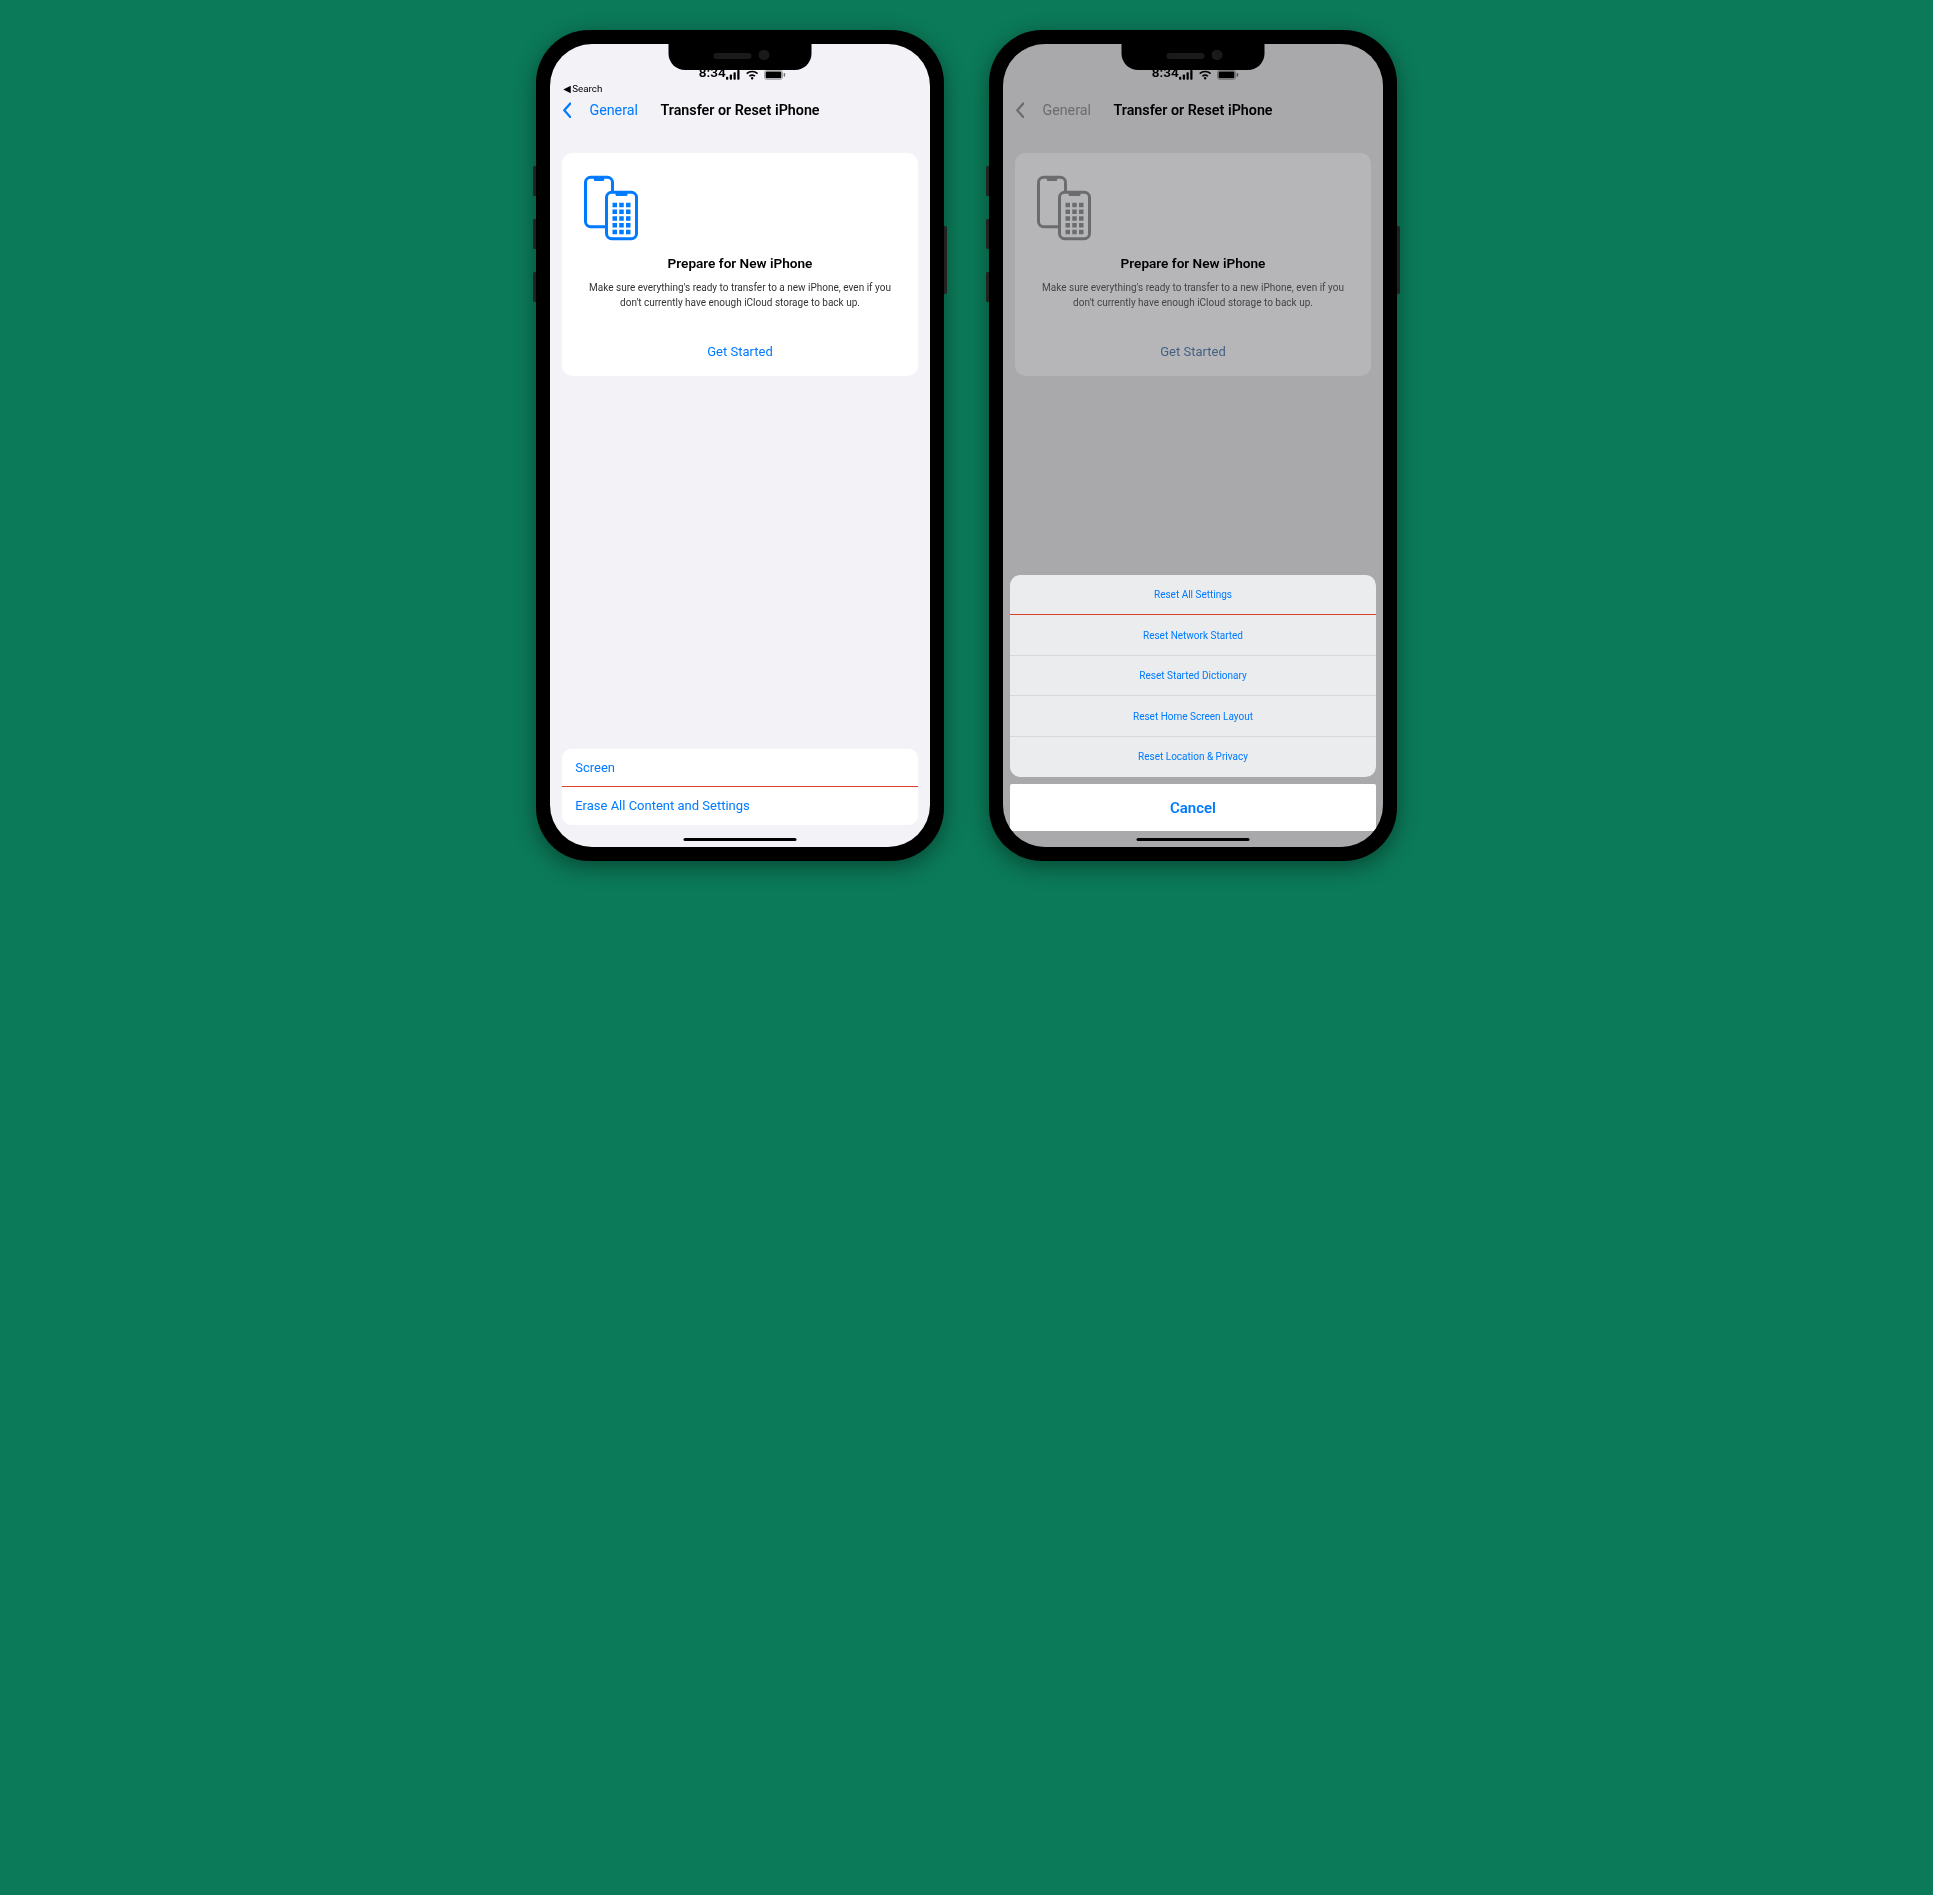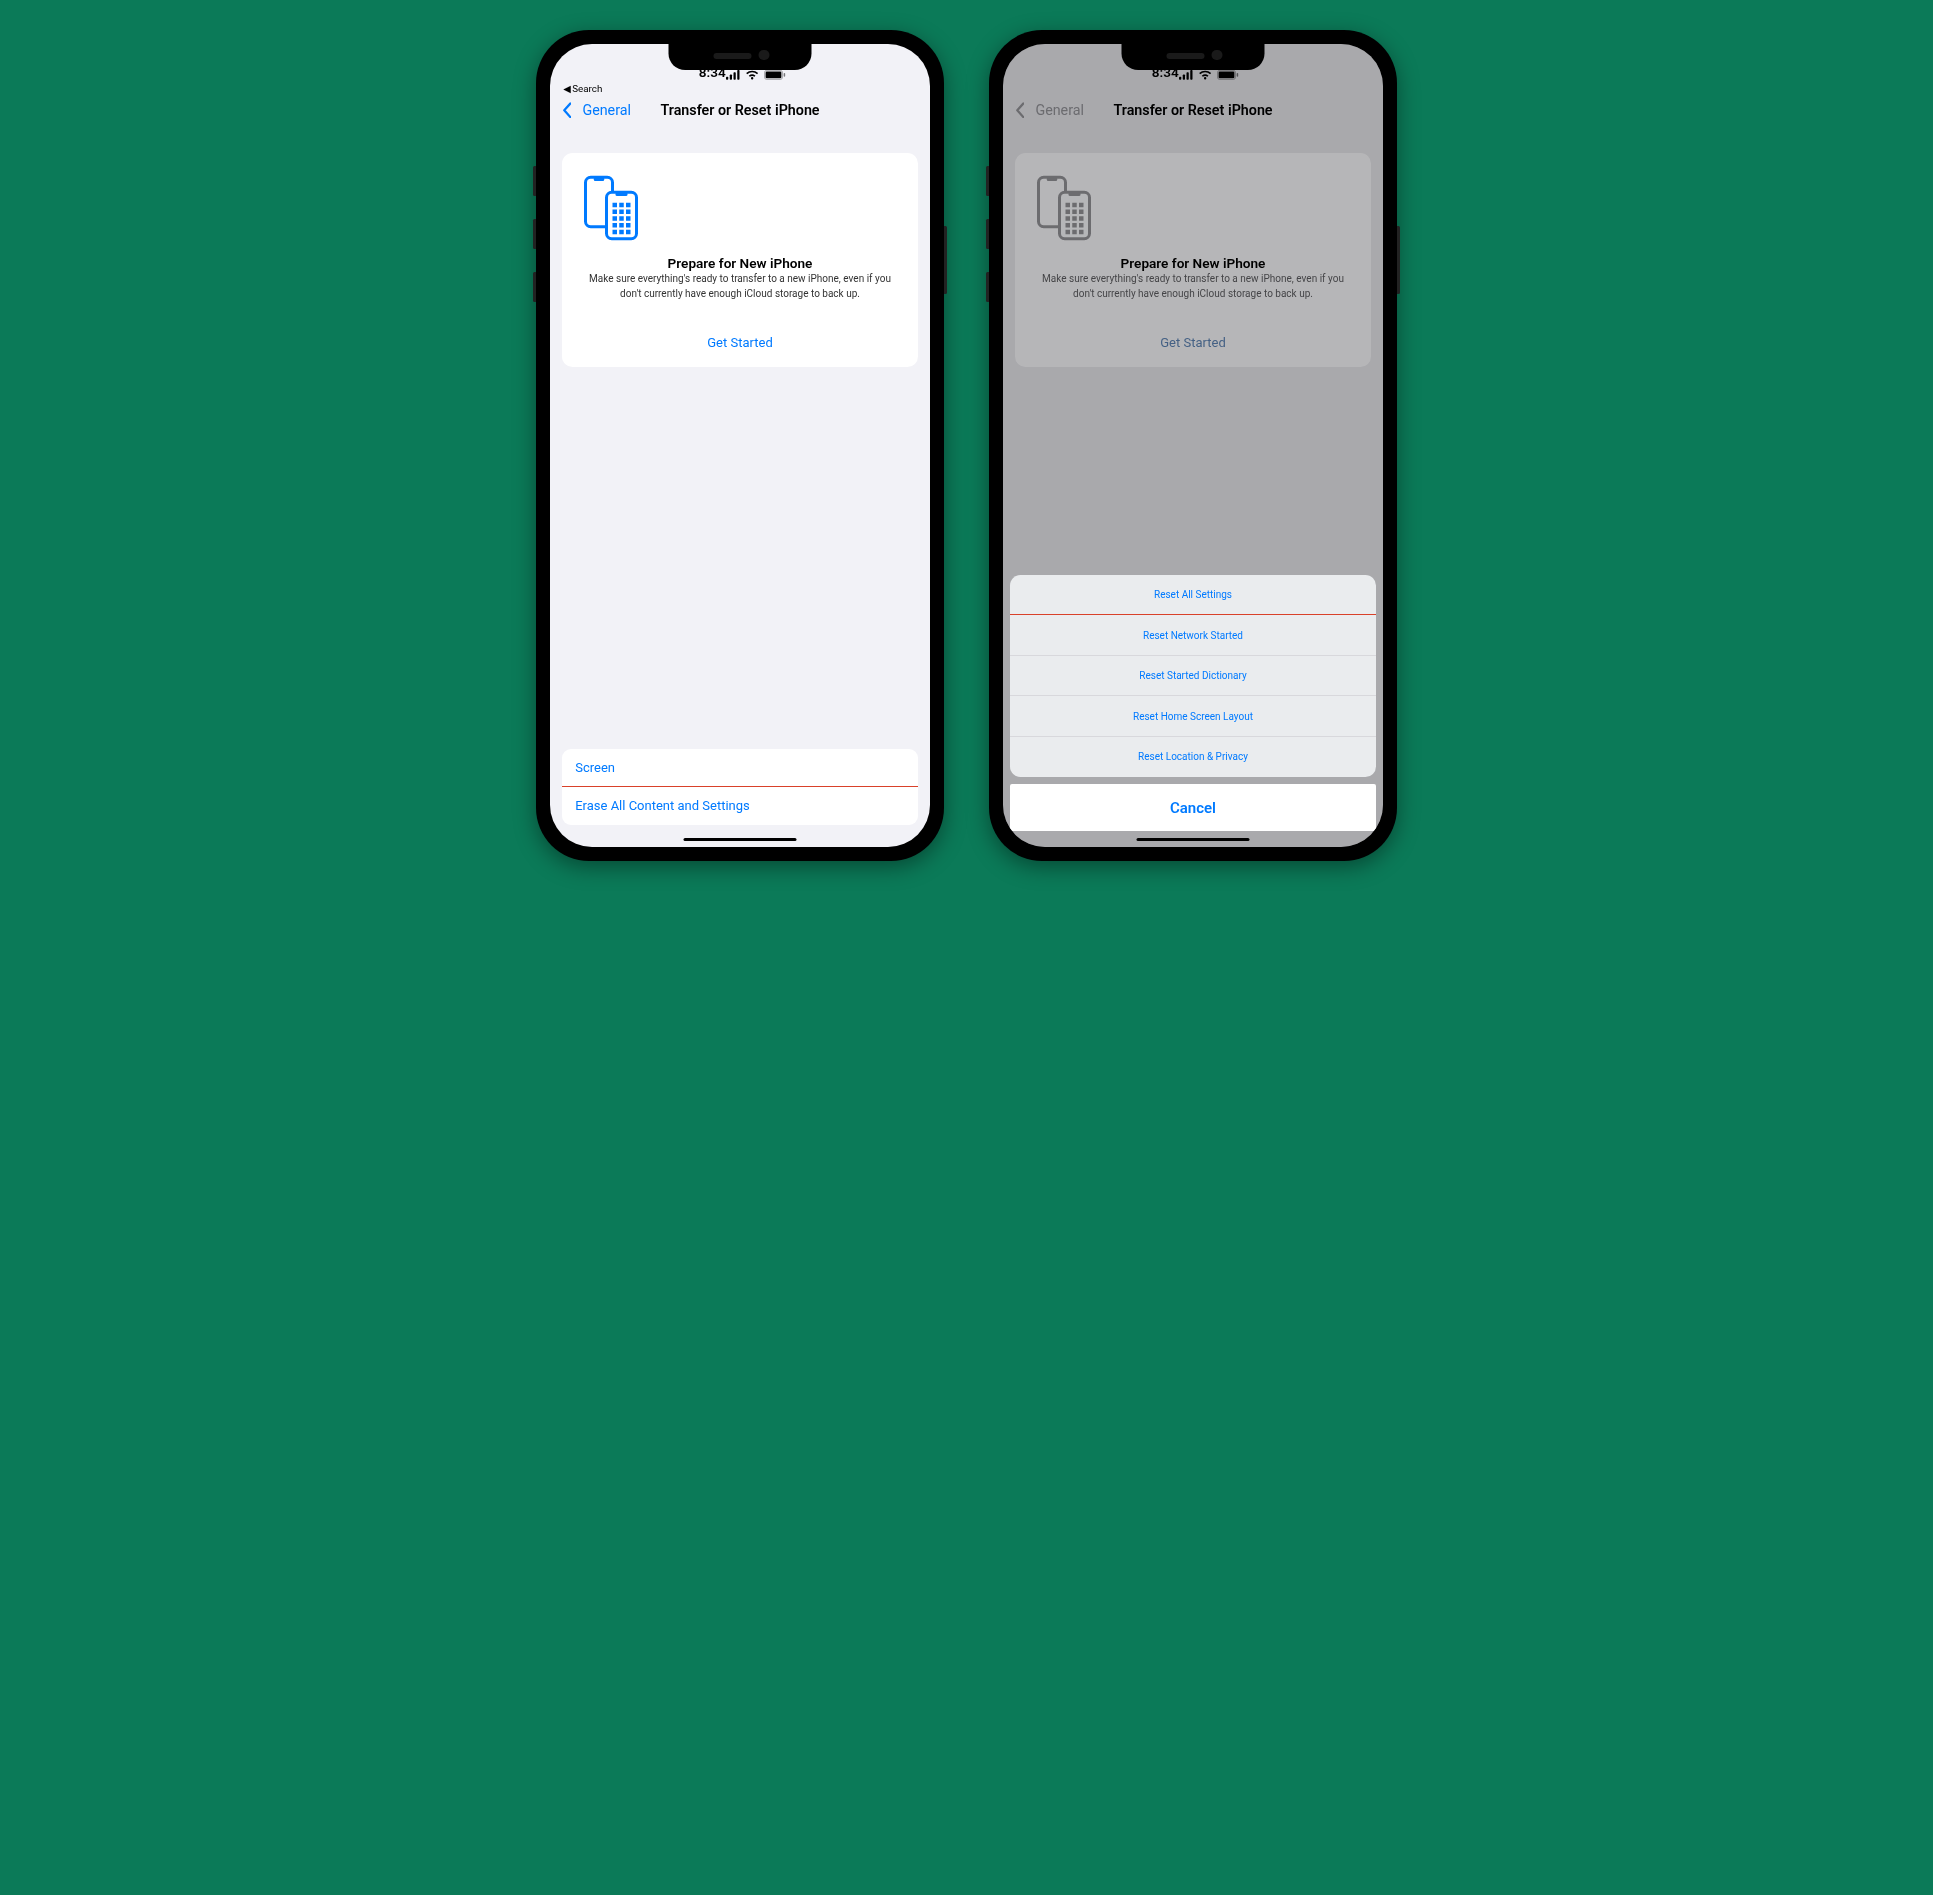--- a/index.html
+++ b/index.html
@@ -96,41 +96,41 @@
     display: flex;
     align-items: center;
     padding: 7.6px 12px;
     position: relative;
   }
   .nav-back {
     display: flex;
     align-items: center;
     color: #007aff;
     font-size: 14.3px;
-    gap: 11px;
+    gap: 18px;
   }
   .nav-back.dim { color: #8e8e93; }
   .nav-title {
     position: absolute;
     left: 50%;
     transform: translateX(-50%);
     font-weight: 600;
     font-size: 14.3px;
   }
   .content { flex: 1; padding: 0 12px; display:flex; flex-direction:column; }
   .card {
     background: #fff;
     border-radius: 10.6px;
     margin-top: 27px;
     padding: 21px 16.6px 16.6px;
     text-align: center;
   }
   .card.dim { background: rgba(255,255,255,0.55); }
   .card-icon { margin-bottom: 13.6px; }
-  .card-title { font-size: 13.6px; font-weight: 600; margin-bottom: 1px; }
+  .card-title { font-size: 13.6px; font-weight: 600; margin-bottom: 10px; }
   .card-desc { font-size: 10px; color: #333; line-height: 1.45; margin-bottom: 34px; }
   .card-link { color: #007aff; font-size: 13px; }
   .spacer { flex: 1; }
   .list {
     background: #fff;
     border-radius: 9px;
     margin-bottom: 22.7px;
     overflow:hidden;
   }
   .list-item {

